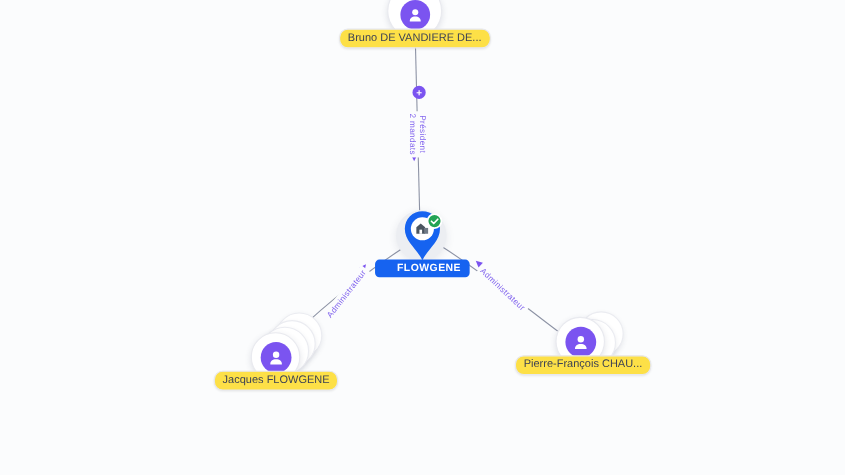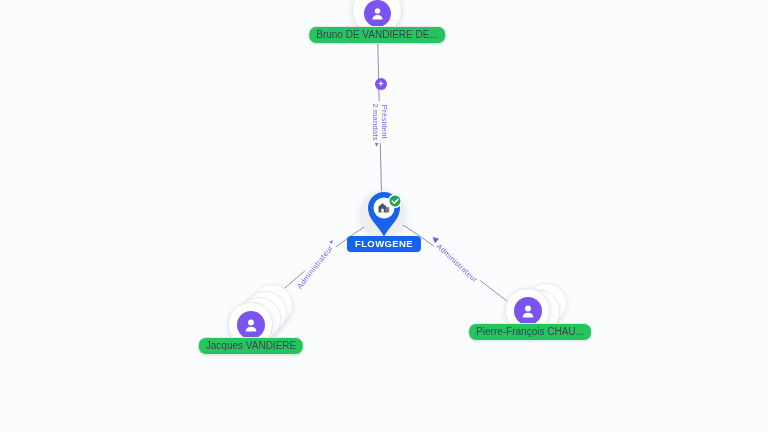--- a/index.html
+++ b/index.html
@@ -28,31 +28,31 @@
     background:#fff;border:1px solid #ebecf1;
     box-shadow:0 2px 5px rgba(50,55,90,.10);
     z-index:2;
   }
   .avatar{
     border-radius:50%;background:#7b54f0;
     display:flex;align-items:center;justify-content:center;
   }
   .pill{
     position:absolute;transform:translateX(-50%);
-    background:#22c55e;border:1px solid #e7e8ee;border-radius:8px;
+    background:#fde047;border:1px solid #e7e8ee;border-radius:8px;
     font-size:10px;color:#3d4254;
     padding:1px 7px 2px 7px;white-space:nowrap;line-height:13px;
     box-shadow:0 1px 2px rgba(0,0,0,.08);
     z-index:5;cursor:pointer;
   }
   .company-pill{
     position:absolute;transform:translateX(-50%);
     background:#1663f0;border-radius:4px;color:#fff;
     font-size:9.5px;font-weight:bold;letter-spacing:.4px;
-    padding:2px 8px 3px 8px;white-space:nowrap;line-height:11px;
+    padding:2px 8px 3px 20px;white-space:nowrap;line-height:11px;
     z-index:6;cursor:pointer;
   }
   .edge-role{
     position:absolute;z-index:2;
     color:#8163ee;font-size:7.5px;letter-spacing:.3px;
     background:#fbfcfd;padding:1px 2px;white-space:nowrap;
     text-align:center;line-height:9px;
   }
   .plus-badge{
     position:absolute;width:12px;height:12px;border-radius:50%;
@@ -117,21 +117,21 @@
   <div class="ghost" style="left:244px;top:291px;width:41px;height:41px;"></div>
   <div class="ghost" style="left:237px;top:297px;width:42px;height:42px;"></div>
   <div class="node-circle" style="left:228px;top:302px;width:43px;height:43px;">
     <div class="avatar" style="width:28px;height:28px;">
       <svg width="18" height="18" viewBox="0 0 24 24">
         <circle cx="12" cy="8.6" r="3.9" fill="#ffffff"></circle>
         <path d="M12,14.2 c-4.4,0 -7,2.5 -7,5.4 l0,0.9 14,0 0,-0.9 c0,-2.9 -2.6,-5.4 -7,-5.4 z" fill="#ffffff"></path>
       </svg>
     </div>
   </div>
-  <div class="pill" style="left:251px;top:337px;">Jacques VANDIERE</div>
+  <div class="pill" style="left:251px;top:337px;">Jacques FLOWGENE</div>
 
   <div class="ghost" style="left:526px;top:283px;width:39px;height:39px;"></div>
   <div class="ghost" style="left:517px;top:290px;width:41px;height:41px;"></div>
   <div class="node-circle" style="left:505px;top:288px;width:43px;height:43px;">
     <div class="avatar" style="width:28px;height:28px;">
       <svg width="18" height="18" viewBox="0 0 24 24">
         <circle cx="12" cy="8.6" r="3.9" fill="#ffffff"></circle>
         <path d="M12,14.2 c-4.4,0 -7,2.5 -7,5.4 l0,0.9 14,0 0,-0.9 c0,-2.9 -2.6,-5.4 -7,-5.4 z" fill="#ffffff"></path>
       </svg>
     </div>

